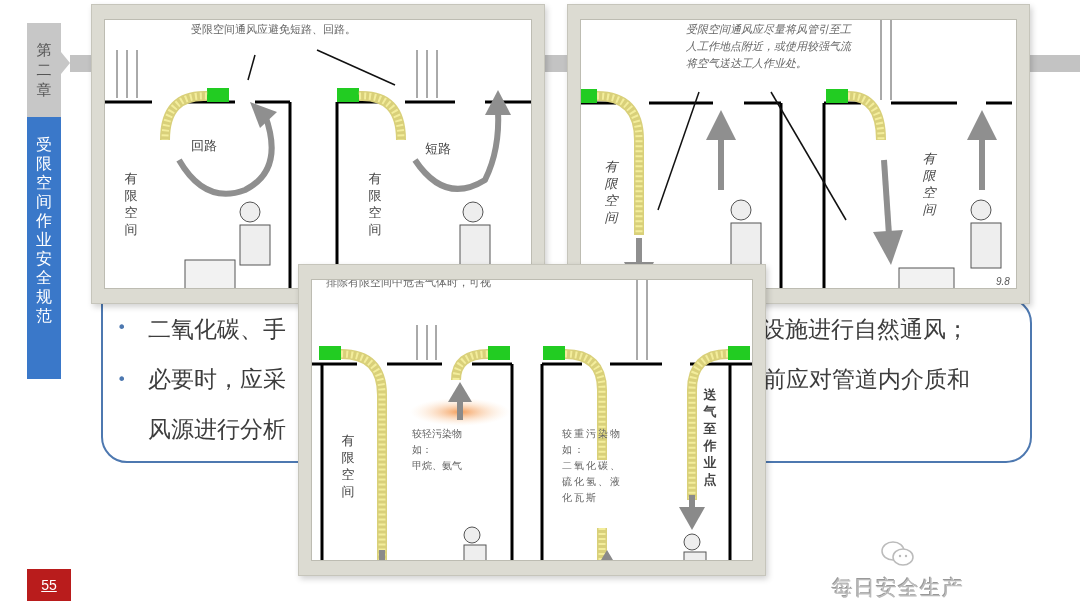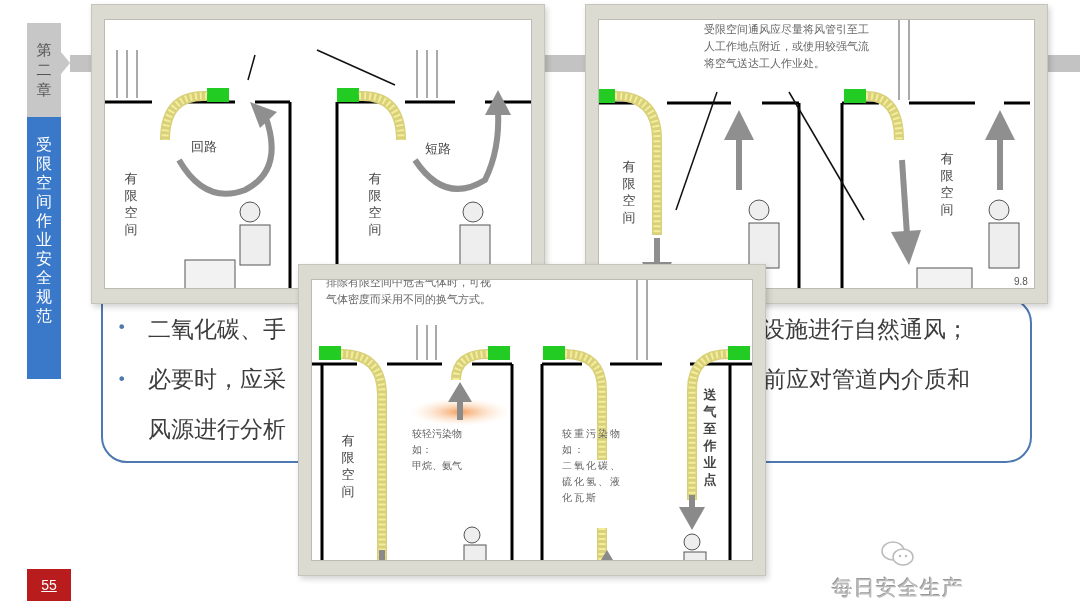--- a/index.html
+++ b/index.html
@@ -109,38 +109,39 @@
         </g>
 
       <g stroke="#555" fill="#eee" stroke-width="1">
         <circle cx="145" cy="192" r="10"></circle>
           <rect x="135" y="205" width="30" height="40"></rect>
         <rect x="80" y="240" width="50" height="32" fill="#f2f2f2"></rect>
         <circle cx="368" cy="192" r="10"></circle>
           <rect x="355" y="205" width="30" height="40"></rect>
       </g>
     </svg>
-    <div class="cap" style="left:86px;top:118px;font-size:13px;color:#444;">回路</div>
+    <div class="cap" style="left:86px;top:1px;">受限空间通风应避免短路、回路。</div>
+    <div class="cap" style="left:86px;top:118px;font-size:13px;color:#444;font-family:Liberation Mono, monospace;">回路</div>
     <div class="cap" style="left:320px;top:120px;font-size:13px;color:#444;">短路</div>
     <div class="vlabel" style="left:18px;top:150px;">
       <div>有</div>
         <div>限</div>
         <div>空</div>
         <div>间</div>
     </div>
     <div class="vlabel" style="left:262px;top:150px;">
       <div>有</div>
         <div>限</div>
         <div>空</div>
         <div>间</div>
     </div>
   </div>
 </div>
 
-<div class="frame" style="left:585px;top:4px;width:463px;height:300px;">
+<div class="frame" style="left:567px;top:4px;width:463px;height:300px;font-style:italic;">
   <div class="inner">
     <svg width="431" height="272" style="position:absolute;left:0;top:0">
       <g stroke="#000" stroke-width="3">
         <line x1="0" y1="83" x2="35" y2="83"></line>
           <line x1="68" y1="83" x2="132" y2="83"></line>
         <line x1="163" y1="83" x2="200" y2="83"></line>
           <line x1="200" y1="83" x2="200" y2="272"></line>
         <line x1="243" y1="83" x2="243" y2="272"></line>
           <line x1="243" y1="83" x2="280" y2="83"></line>
         <line x1="310" y1="83" x2="376" y2="83"></line>
@@ -248,21 +249,20 @@
           <rect x="152" y="265" width="22" height="35"></rect>
         <rect x="115" y="292" width="40" height="20" fill="#f2f2f2"></rect>
         <circle cx="380" cy="262" r="8"></circle>
           <rect x="372" y="272" width="22" height="30"></rect>
         <rect x="340" y="296" width="40" height="16" fill="#f2f2f2"></rect>
         <path d="M105 45 L105 80 M115 45 L115 80 M124 45 L124 80 M325 0 L325 80 M335 0 L335 80" fill="none"></path>
       </g>
     </svg>
     <div class="cap" style="left:14px;top:-6px;">
       <div>排除有限空间中危害气体时，可视</div>
-        <div>气体密度而采用不同的换气方式。</div>
     </div>
     <div class="vlabel" style="left:28px;top:152px;">
       <div>有</div>
         <div>限</div>
         <div>空</div>
         <div>间</div>
     </div>
     <div class="cap" style="left:100px;top:146px;font-size:10px;line-height:16px;">
       <div>较轻污染物</div>
         <div>如：</div>

